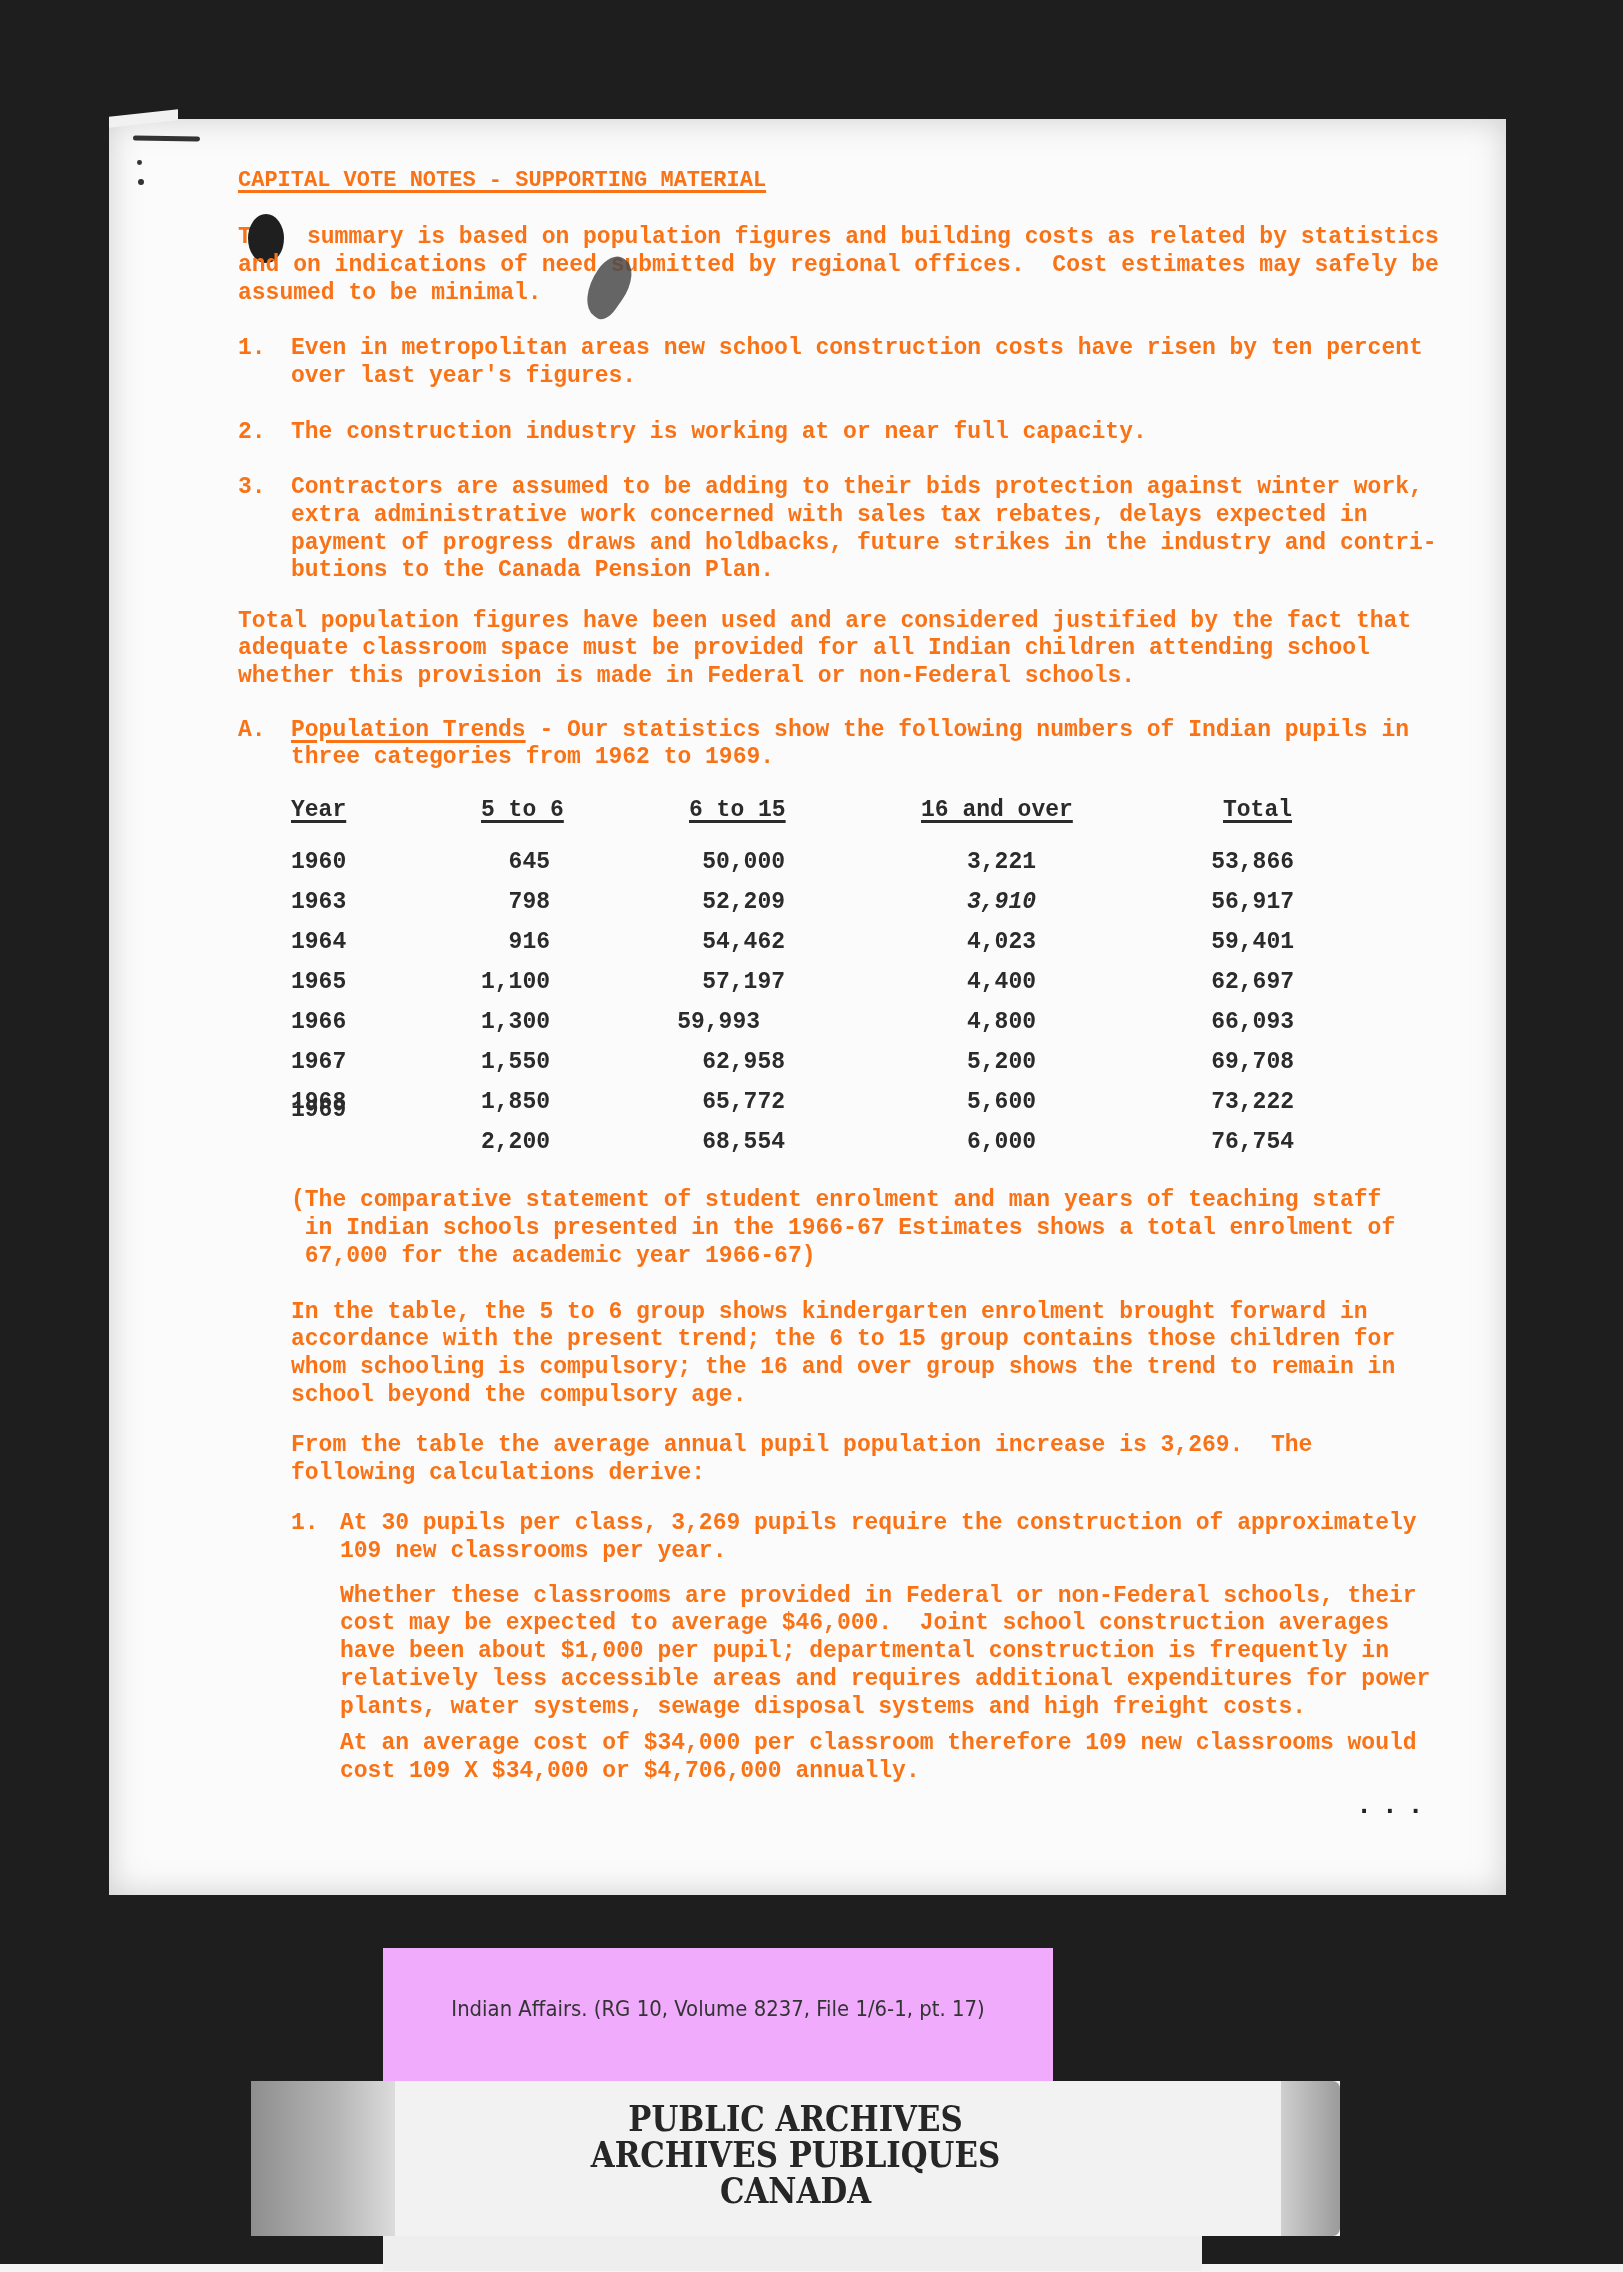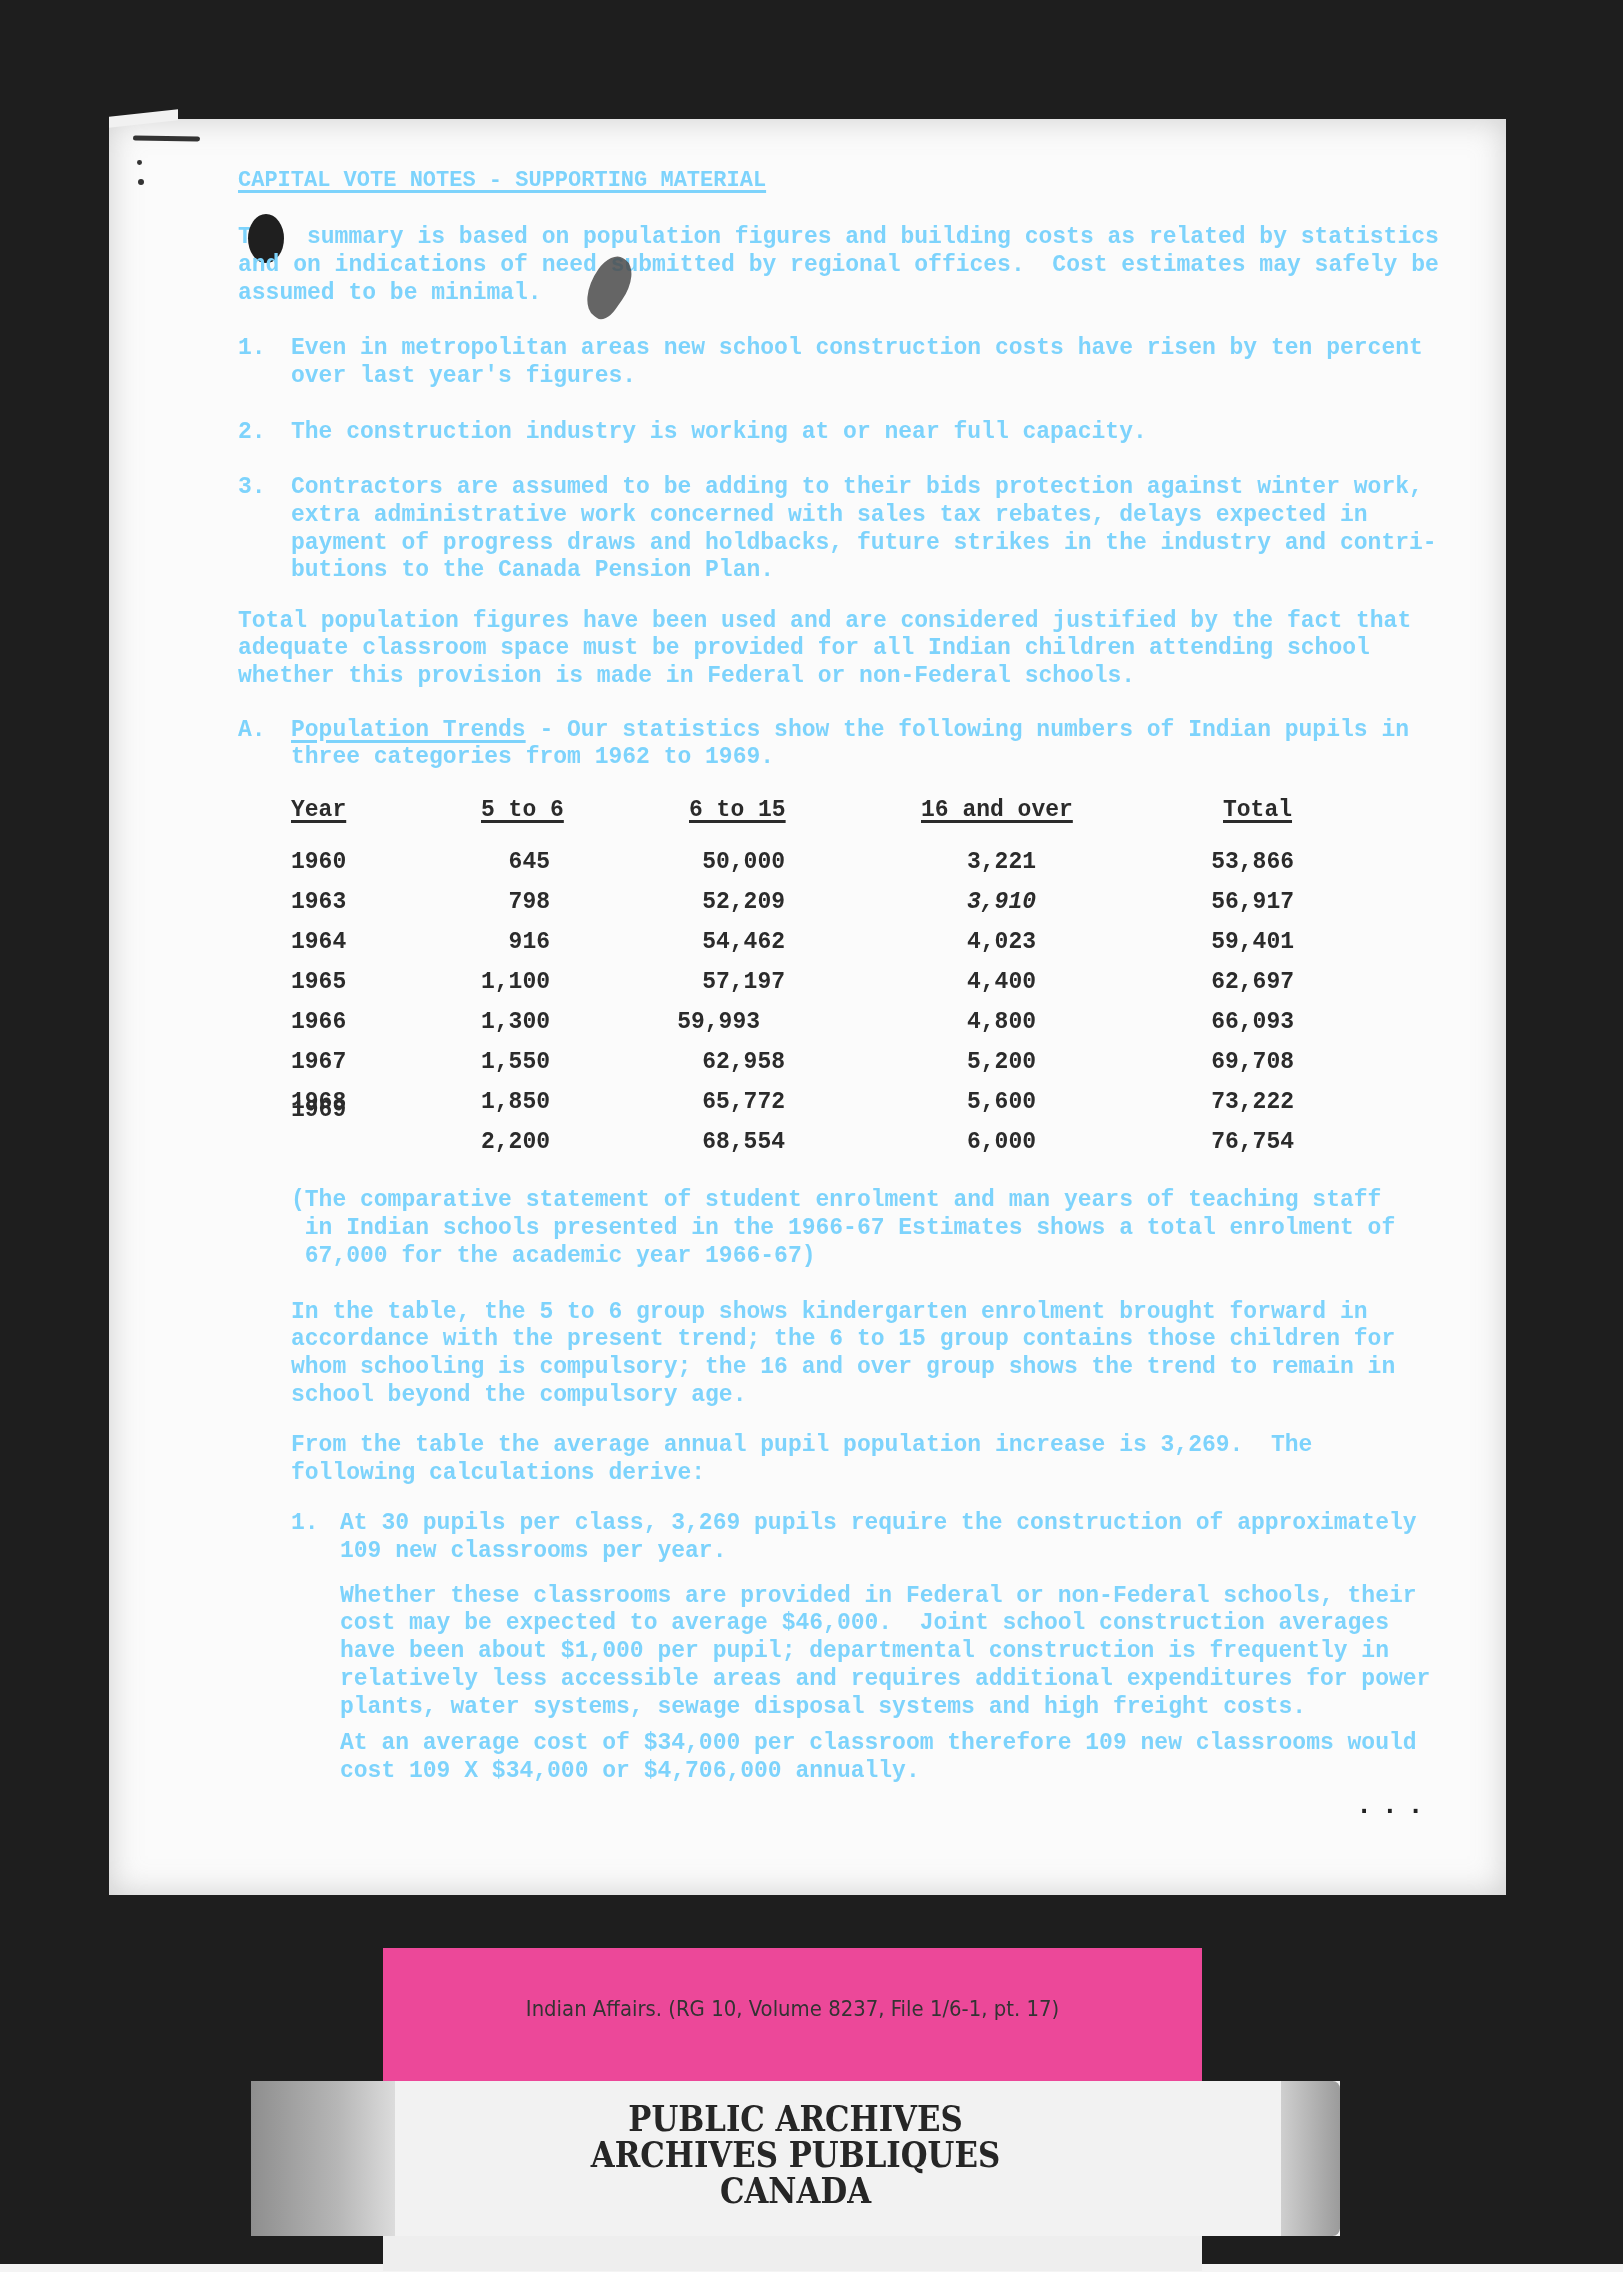--- a/index.html
+++ b/index.html
@@ -14,32 +14,32 @@
     background:#fbfbfb;
     box-shadow: inset 0 0 32px rgba(120,120,120,0.35);
   }
   .page-corner-tab {
     position:absolute; left:109px; top:113px; width:69px; height:10.7px; background:#f1f1f1;
     transform:skewY(-6deg);
   }
   .margin-mark { position:absolute; left:133px; top:136px; width:67px; height:4.8px; background:#333; border-radius:2.7px; transform:rotate(1deg); }
   .margin-dot { position:absolute; width:4.8px; height:4.8px; border-radius:50%; background:#333; }
   .tw {
-    position:absolute; color:#7dd3fc; font-weight:bold; font-size:23px; line-height:28px;
+    position:absolute; color:#f97316; font-weight:bold; font-size:23px; line-height:28px;
     white-space:pre; letter-spacing:0;
   }
   .u { text-decoration:underline; text-decoration-thickness:3.2px; text-underline-offset:4.3px; }
   .blot { position:absolute; left:248px; top:214px; width:36px; height:49px; border-radius:50%; background:#1f1f1f; }
   .smudge { position:absolute; left:590px; top:255px; width:37px; height:64px; background:#4a4a4a;
     border-radius:40% 60% 30% 70%; transform:rotate(35deg); opacity:0.85; }
   .tbl-cell { position:absolute; color:#2b2b2b; font-weight:bold; font-size:23px; line-height:28px; white-space:pre; }
   .r { text-align:right; }
   .ellipsis { position:absolute; left:1356px; top:1791px; font-size:27px; color:#222; font-weight:bold; letter-spacing:9.6px; }
   .cite-label {
-    position:absolute; left:383px; top:1948px; width:819px; height:139px; background:#ec4899;
+    position:absolute; left:383px; top:1948px; width:670px; height:139px; background:#f0abfc;
   }
   .cite-text {
     position:absolute; left:0; top:48px; width:100%; text-align:center;
     font-family:"DejaVu Sans", sans-serif; font-size:21.4px; color:#333; transform:scaleX(0.92);
   }
   .archive-band {
     position:absolute; left:251px; top:2081px; width:1089px; height:155px; background:#f2f2f2;
   }
   .archive-cap-left { position:absolute; left:0; top:0; width:144px; height:100%; background:linear-gradient(90deg,#8e8e8e,#b6b6b6 60%,#dcdcdc); }
   .archive-cap-right { position:absolute; right:0; top:0; width:59px; height:100%; background:linear-gradient(90deg,#cfcfcf,#9b9b9b); border-radius:0 7.5px 7.5px 0; }

